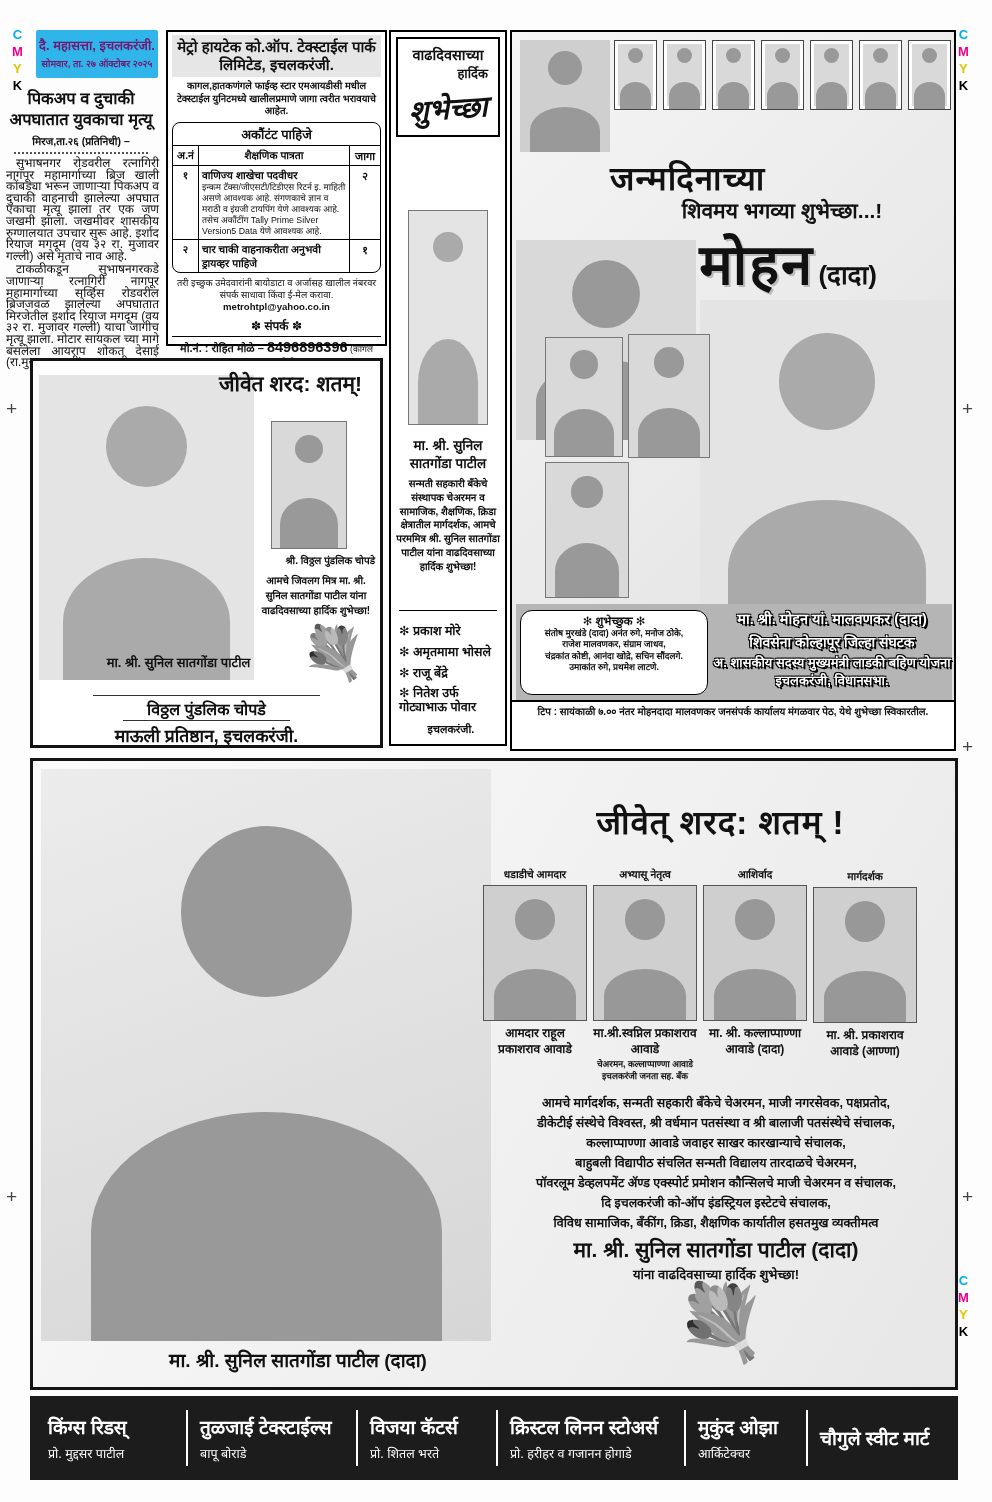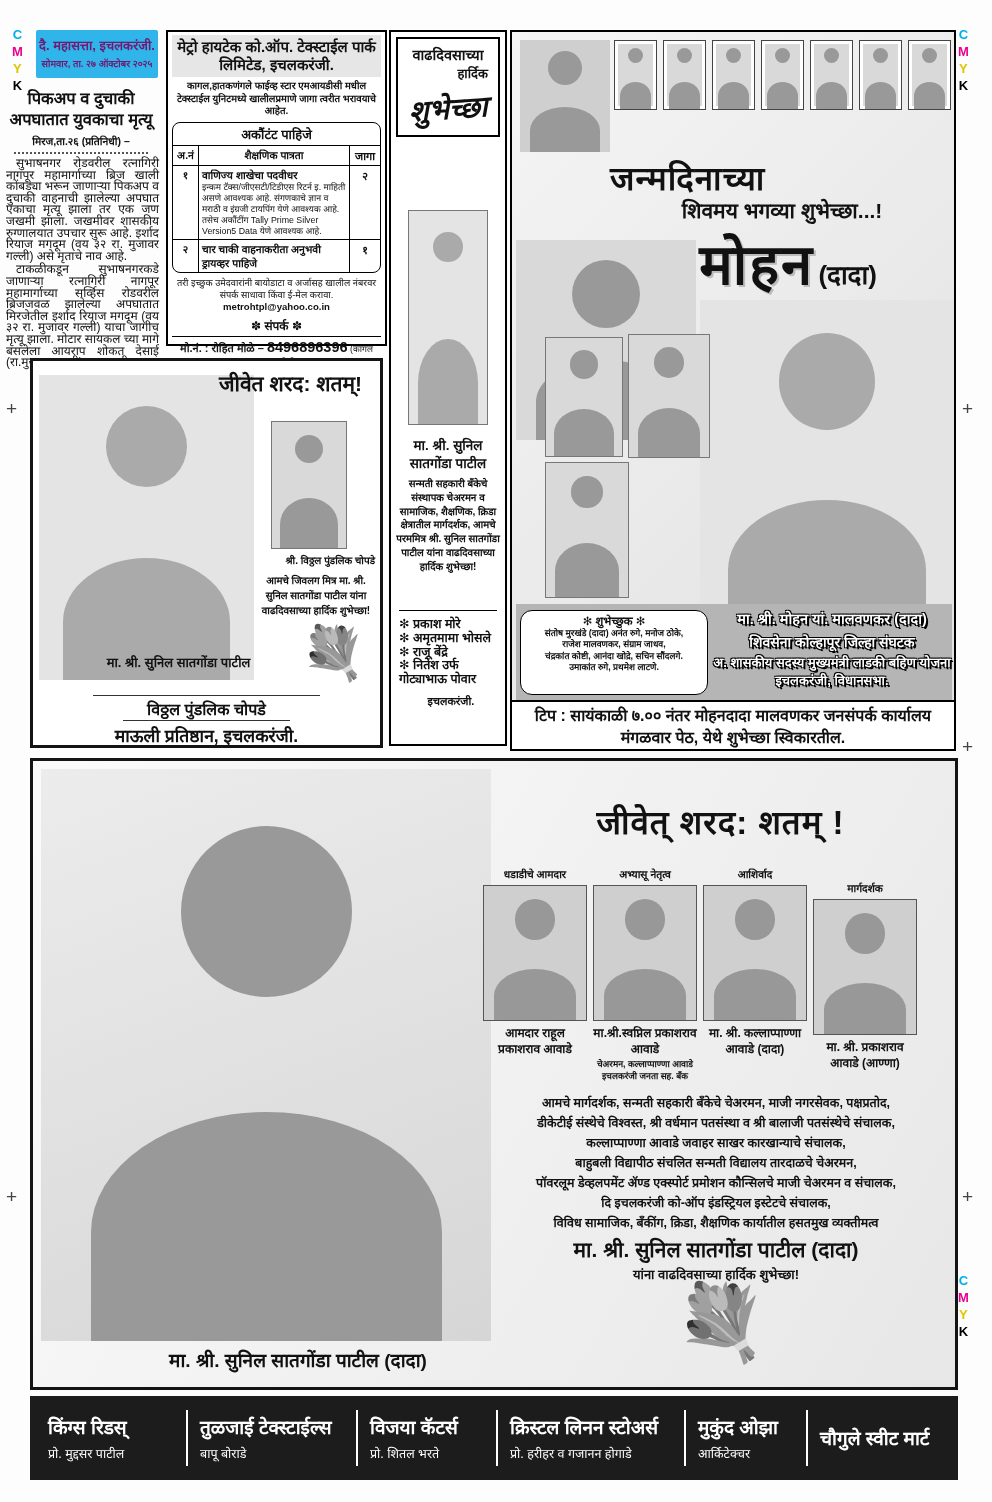--- a/index.html
+++ b/index.html
@@ -67,41 +67,41 @@
   .ncol { position:absolute; left:389px; top:30px; width:118px; height:716px; border:2.5px solid #000; background:#fff; }
   .ncol .tbox { margin:5px; border:2px solid #000; padding:5px 3px 8px; }
   .ncol .t1 { font-weight:700; font-size:14.5px; text-align:center; }
   .ncol .t2 { font-weight:700; font-size:13px; text-align:right; padding-right:7px; }
   .ncol .t3 { font-family:"DejaVu Serif",serif; font-style:italic; font-weight:700; font-size:29px; text-align:center; margin-top:6px; transform:rotate(-4deg); }
   .ncol .nphoto { position:absolute; left:17px; top:178px; width:80px; height:215px; }
   .ncol .nname { position:absolute; left:0; top:405px; width:100%; font-weight:700; font-size:13.5px; line-height:1.35; text-align:center; }
   .ncol .ndesc { position:absolute; left:4px; top:445px; width:106px; font-weight:700; font-size:10px; line-height:1.38; text-align:center; }
   .ncol .nrule { position:absolute; left:8px; right:8px; top:578px; border-top:1.5px solid #000; }
   .ncol .wl { position:absolute; left:8px; top:586px; width:104px; }
-  .ncol .wl .wi { font-weight:700; font-size:12.5px; line-height:1.1; }
+  .ncol .wl .wi { font-weight:700; font-size:12.5px; line-height:1.1; margin-top:7px; }
   .ncol .place { font-weight:700; font-size:11px; text-align:center; margin-top:6px; }
 
   
   .mohan { position:absolute; left:510px; top:30px; width:446px; height:721px; border:2px solid #000; background:linear-gradient(135deg,#f5f5f5,#e0e0e0); }
   .mohan .shivaji { left:8px; top:8px; width:90px; height:112px; border:none; background:#cfcfcf; }
   .mthumb { top:8px; width:43px; height:70px; border:1px solid #444; box-shadow:0 0 0 3px #fff inset; }
   .mohan .t1 { position:absolute; left:98px; top:123px; width:344px; font-weight:800; font-size:33px; text-align:left; letter-spacing:1px; }
   .mohan .t2 { position:absolute; left:98px; top:164px; width:344px; font-weight:700; font-size:21px; text-align:center; }
   .mohan .bigname { position:absolute; left:110px; top:192px; width:332px; text-align:center; font-weight:800; }
   .mohan .bigname .nm { font-size:56px; letter-spacing:2px; text-shadow:2px 2px 0 #bbb; }
   .mohan .bigname .sfx { font-size:26px; font-weight:800; }
   .band { position:absolute; left:4px; top:572px; width:436px; height:96px; background:#b5b5b5; }
   .wbox { position:absolute; left:8px; top:578px; width:188px; height:85px; background:#fff; border:1.5px solid #000; border-radius:12px; padding:2px; }
   .wbox .wt { font-weight:700; font-size:11.5px; text-align:center; }
   .wbox .wl2 { font-weight:700; font-size:8.8px; line-height:1.3; text-align:center; }
   .outl { color:#fff; text-shadow:-1px -1px 0 #000,1px -1px 0 #000,-1px 1px 0 #000,1px 1px 0 #000,2px 2px 0 #000; font-weight:800; text-align:center; }
   .mohan .pname { position:absolute; left:198px; top:576px; width:244px; font-size:14.5px; }
   .mohan .pd1 { position:absolute; left:198px; top:600px; width:244px; font-size:14px; }
   .mohan .pd2 { position:absolute; left:198px; top:622px; width:244px; font-size:13px; line-height:1.35; }
-  .mohan .tip { position:absolute; left:0; top:668px; width:442px; height:49px; background:#fff; border-top:2.5px solid #000; font-weight:800; font-size:16px; line-height:1.35; text-align:center; padding-top:3px; }
+  .mohan .tip { position:absolute; left:0; top:668px; width:442px; height:49px; background:#fff; border-top:2.5px solid #000; font-weight:800; font-size:10px; line-height:1.35; text-align:center; padding-top:3px; }
 
   
   .sunil { position:absolute; left:30px; top:758px; width:928px; height:632px; border:3px solid #141414; background:linear-gradient(120deg,#fbfbfb,#e7e7e7); }
   .sunil .bphoto { left:8px; top:8px; width:450px; height:572px; border:none; background:linear-gradient(160deg,#ececec,#d6d6d6); }
   .sunil .bcap { position:absolute; left:70px; top:586px; width:390px; font-weight:700; font-size:19px; text-align:center; }
   .sunil .title { position:absolute; left:455px; top:38px; width:465px; font-weight:800; font-size:33px; text-align:center; letter-spacing:1px; }
   .pgroup { position:absolute; width:104px; text-align:center; }
   .pgroup .role { font-weight:700; font-size:10.5px; }
   .pgroup .pp { position:relative; width:104px; height:136px; margin-top:4px; border:1px solid #555; background:#cfcfcf; overflow:hidden; }
   .pgroup .pp::before { content:""; position:absolute; width:40%; aspect-ratio:1/1; border-radius:50%; left:30%; top:10%; background:#989898; }
@@ -271,21 +271,21 @@
       <div class="role">अभ्यासू नेतृत्व</div>
       <div class="pp"></div>
       <div class="pn">मा.श्री.स्वप्निल प्रकाशराव आवाडे</div>
       <div class="px">चेअरमन, कल्लाप्पाण्णा आवाडे इचलकरंजी जनता सह. बँक</div>
     </div>
     <div class="pgroup" style="left:670px;top:106px;">
       <div class="role">आशिर्वाद</div>
       <div class="pp"></div>
       <div class="pn">मा. श्री. कल्लाप्पाण्णा आवाडे (दादा)</div>
     </div>
-    <div class="pgroup" style="left:780px;top:120px;">
+    <div class="pgroup" style="left:780px;top:108px;">
       <div class="role">मार्गदर्शक</div>
       <div class="pp"></div>
       <div class="pn">मा. श्री. प्रकाशराव आवाडे (आण्णा)</div>
     </div>
 
     <div class="body">
       <div>आमचे मार्गदर्शक, सन्मती सहकारी बँकेचे चेअरमन, माजी नगरसेवक, पक्षप्रतोद,</div>
       <div>डीकेटीई संस्थेचे विश्वस्त, श्री वर्धमान पतसंस्था व श्री बालाजी पतसंस्थेचे संचालक,</div>
       <div>कल्लाप्पाण्णा आवाडे जवाहर साखर कारखान्याचे संचालक,</div>
       <div>बाहुबली विद्यापीठ संचलित सन्मती विद्यालय तारदाळचे चेअरमन,</div>

